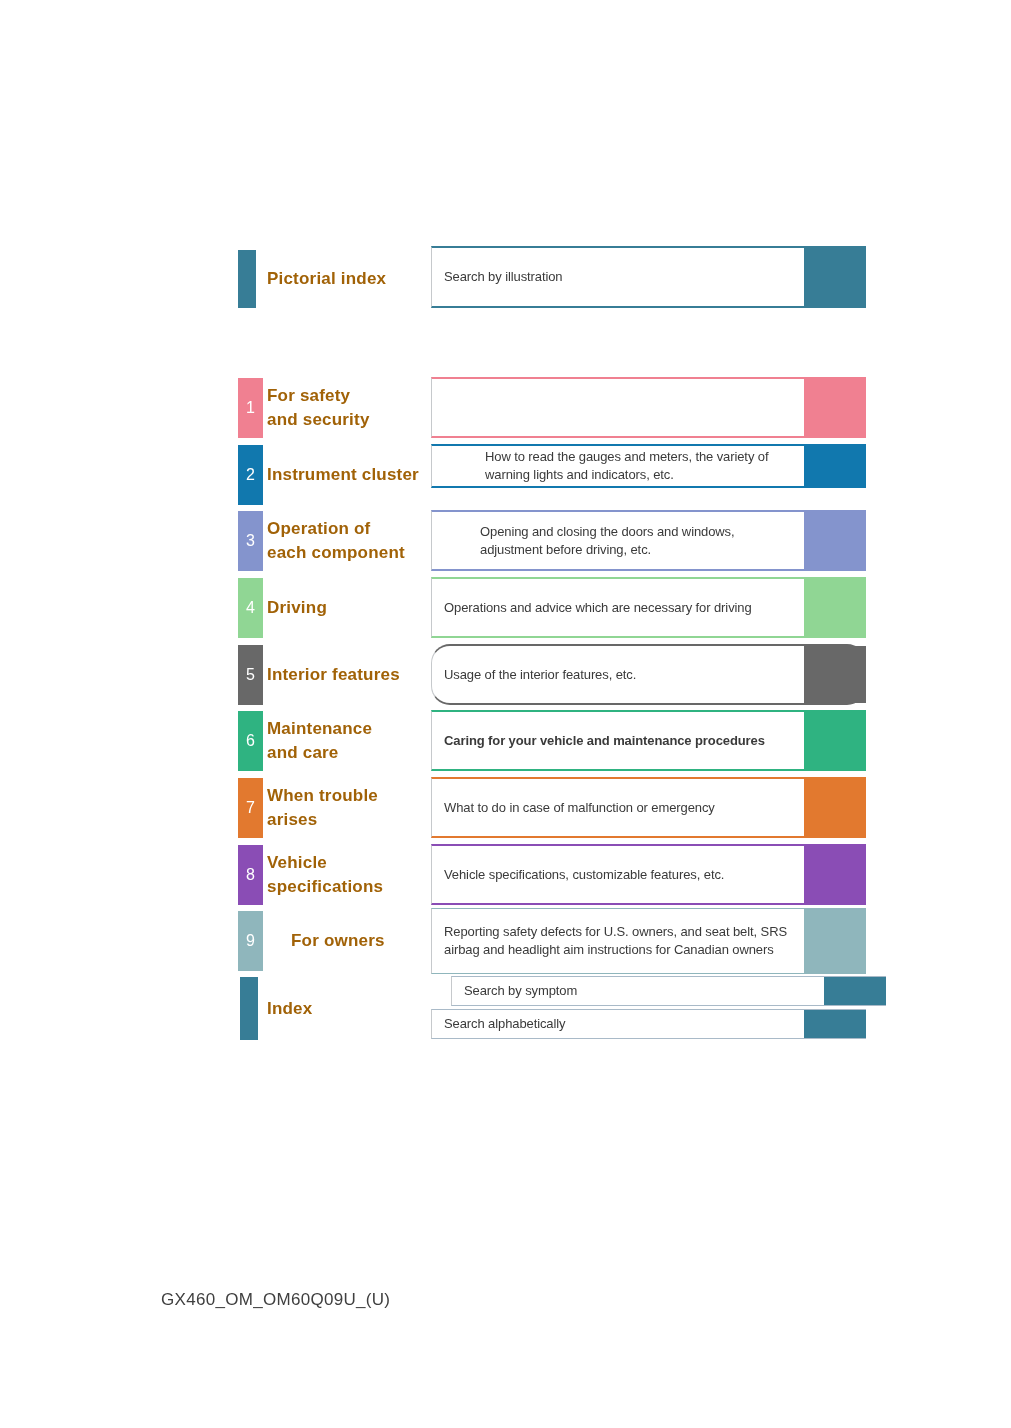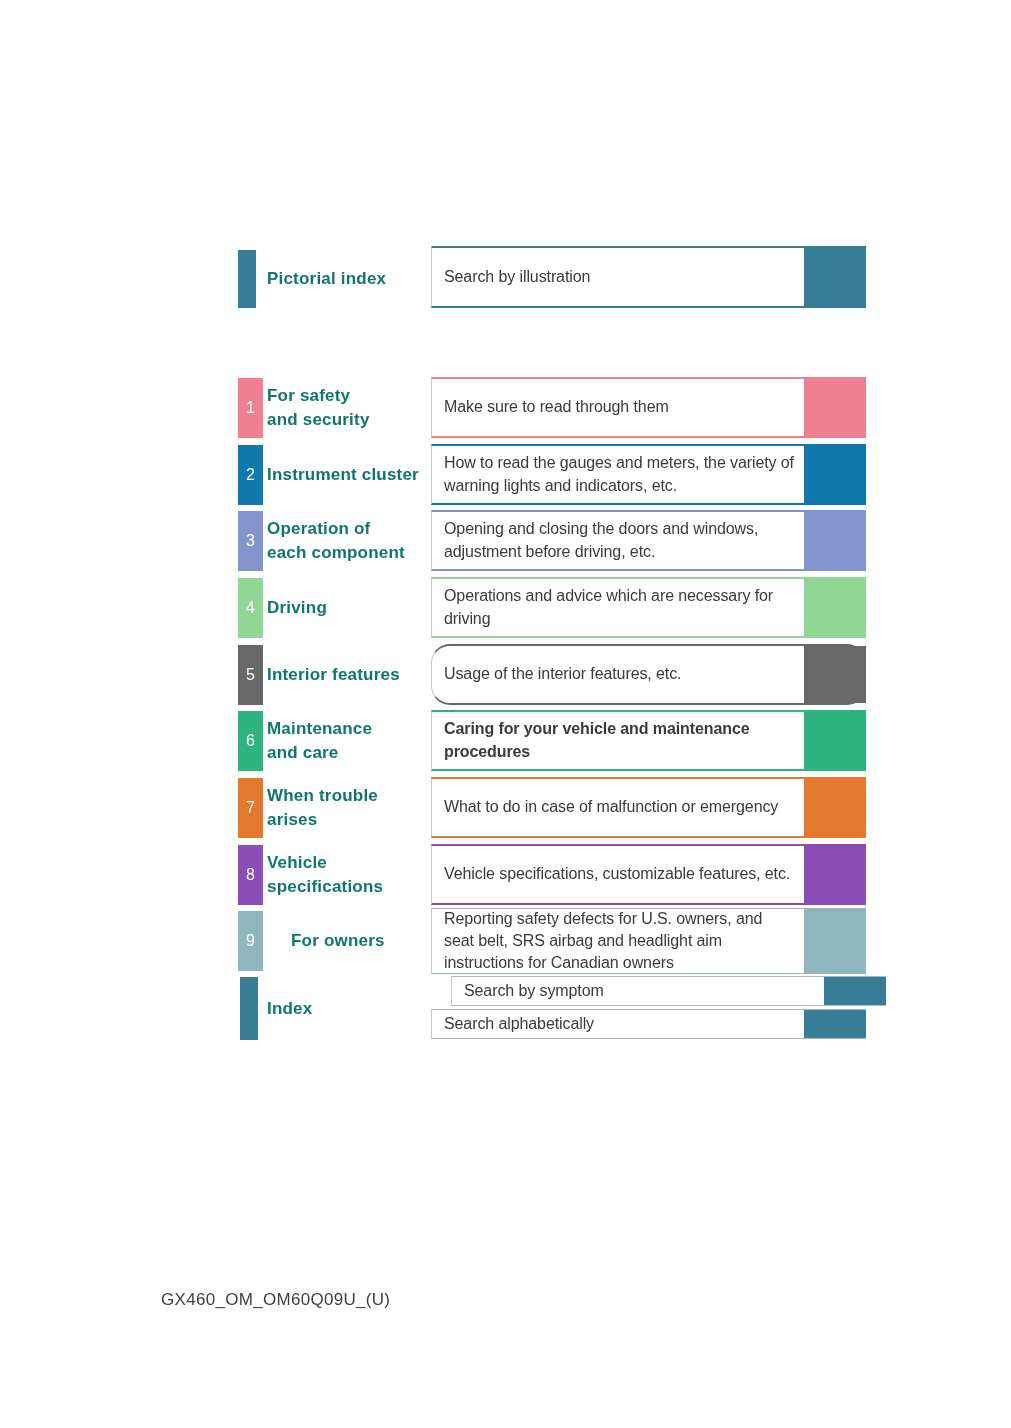--- a/index.html
+++ b/index.html
@@ -17,41 +17,41 @@
     font-size: 16px;
     line-height: 1;
   }
   .row-label {
     position: absolute;
     display: flex; align-items: center;
     font-weight: bold;
     font-size: 17px;
     line-height: 1.4;
     white-space: pre;
-    color: #0f766e;
+    color: #a16207;
     letter-spacing: 0.2px;
   }
   .descbox {
     position: absolute;
     left: 431px; width: 435px;
     box-sizing: border-box;
     background: #ffffff;
     border-top: 2px solid;
     border-bottom: 2px solid;
     border-left: 1px solid #c6c9cc;
     display: flex; align-items: center;
   }
   .descbox.thin {
     border-top-width: 1px;
     border-bottom-width: 1px;
     align-items: center;
   }
   .descbox .txt {
     padding: 2px 70px 2px 12px;
-    font-size: 16px;
+    font-size: 13px;
     line-height: 1.38;
     color: #3a3a3a;
     letter-spacing: -0.1px;
   }
   .swatch {
     position: absolute;
     top: 0; right: 0; bottom: 0;
     width: 62px;
   }
   .footer {
@@ -71,39 +71,38 @@
   <div class="txt">Search by illustration</div>
   <div class="swatch" style="background-color: rgb(55, 125, 150);"></div>
 </div>
 
 <div class="sq" style="left: 238px; top: 378px; width: 25px; height: 60px; background-color: rgb(240, 128, 145);">
   <span>1</span>
 </div>
 <div class="row-label" style="left:267px; top:378px; height:60px;">For safety
 and security</div>
 <div class="descbox" style="top: 377px; height: 61px; border-bottom-color: rgb(240, 128, 145); border-top-color: rgb(240, 128, 145);">
-  <div class="txt">Make sure to read through them</div>
   <div class="swatch" style="background-color: rgb(240, 128, 145);"></div>
 </div>
 
 <div class="sq" style="left: 238px; top: 445px; width: 25px; height: 60px; background-color: rgb(17, 120, 174);">
   <span>2</span>
 </div>
 <div class="row-label" style="left:267px; top:445px; height:60px;">Instrument cluster</div>
-<div class="descbox" style="top: 444px; height: 61px; border-bottom-color: rgb(17, 120, 174); border-top-color: rgb(17, 120, 174);">
+<div class="descbox" style="top: 444px; height: 44px; border-bottom-color: rgb(17, 120, 174); border-top-color: rgb(17, 120, 174); padding-left: 41px;">
   <div class="txt">How to read the gauges and meters, the variety of warning lights and indicators, etc.</div>
   <div class="swatch" style="background-color: rgb(17, 120, 174);"></div>
 </div>
 
 <div class="sq" style="left: 238px; top: 511px; width: 25px; height: 60px; background-color: rgb(132, 148, 205);">
   <span>3</span>
 </div>
 <div class="row-label" style="left:267px; top:511px; height:60px;">Operation of
 each component</div>
-<div class="descbox" style="top: 510px; height: 61px; border-bottom-color: rgb(132, 148, 205); border-top-color: rgb(132, 148, 205);">
+<div class="descbox" style="top: 510px; height: 61px; border-bottom-color: rgb(132, 148, 205); border-top-color: rgb(132, 148, 205); padding-left: 36px;">
   <div class="txt">Opening and closing the doors and windows, adjustment before driving, etc.</div>
   <div class="swatch" style="background-color: rgb(132, 148, 205);"></div>
 </div>
 
 <div class="sq" style="left: 238px; top: 578px; width: 25px; height: 60px; background-color: rgb(144, 214, 148);">
   <span>4</span>
 </div>
 <div class="row-label" style="left:267px; top:578px; height:60px;">Driving</div>
 <div class="descbox" style="top: 577px; height: 61px; border-bottom-color: rgb(144, 214, 148); border-top-color: rgb(144, 214, 148);">
   <div class="txt">Operations and advice which are necessary for driving</div>

